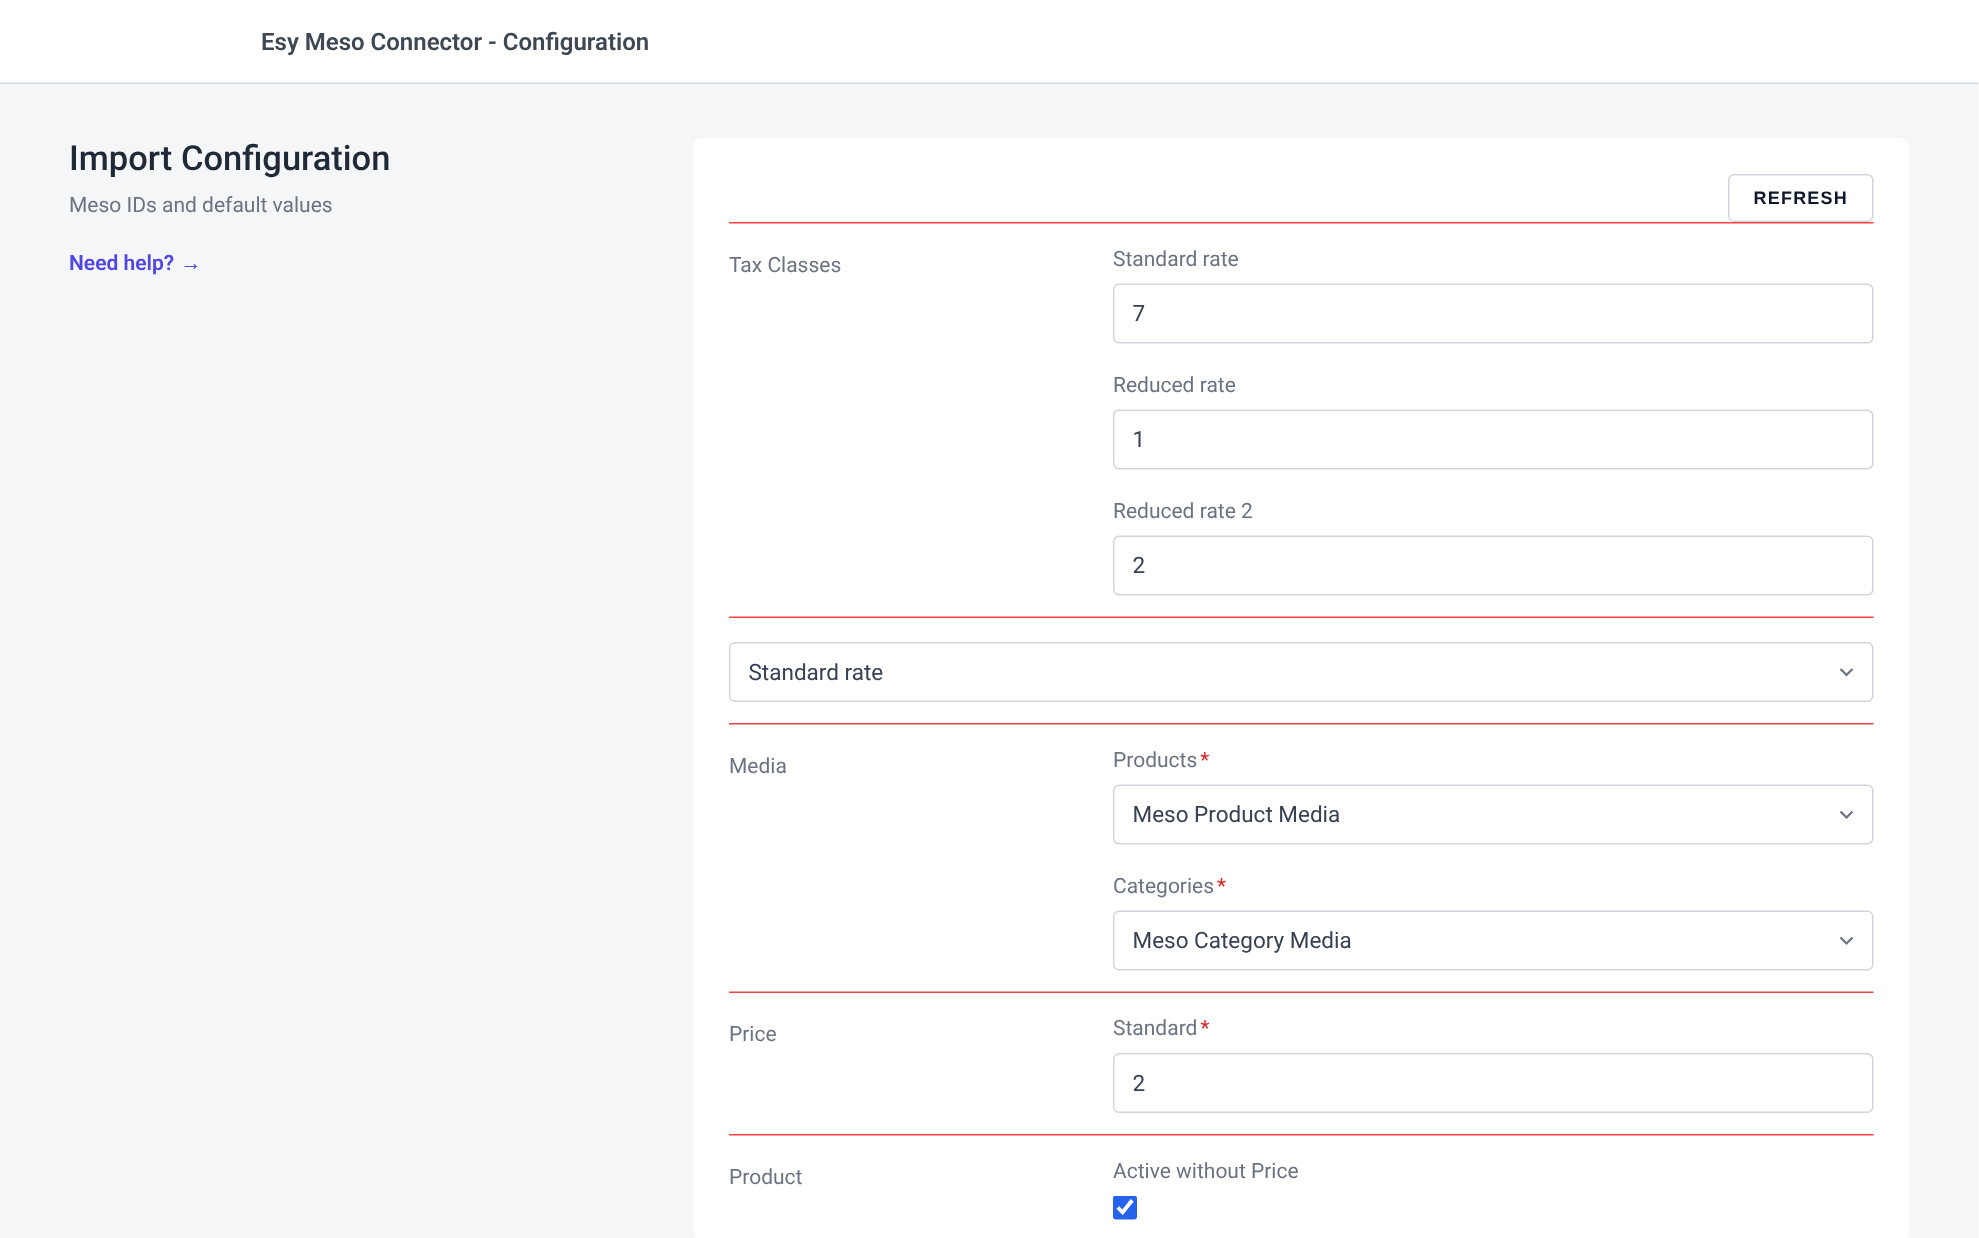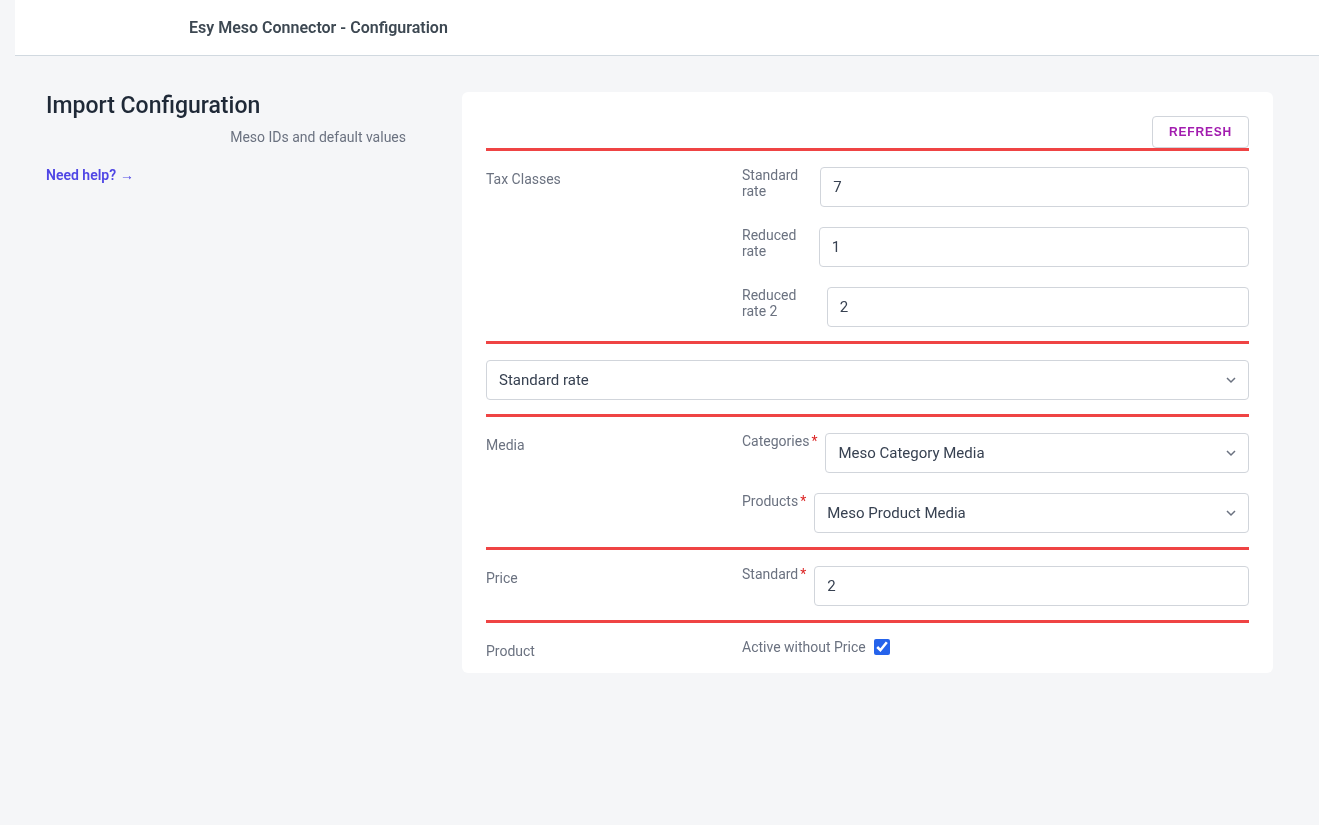--- a/index.html
+++ b/index.html
@@ -10,21 +10,20 @@
     body {
       font-family: -apple-system, BlinkMacSystemFont, "Segoe UI", Roboto, "Helvetica Neue", Arial, sans-serif;
       background: #f5f6f8;
       color: #3d4852;
       font-size: 14px;
     }
     .header {
       background: #ffffff;
       border-bottom: 1px solid #d1d9e0;
       padding: 18px 0 18px 174px;
-      margin-left: 15px;
     }
     .header-title {
       font-size: 16px;
       font-weight: 600;
       color: #3d4852;
     }
     .main {
       display: flex;
       padding: 36px 46px 36px 46px;
       gap: 56px;
@@ -37,21 +36,20 @@
     .sidebar-title {
       font-size: 23px;
       font-weight: 500;
       color: #1f2937;
       margin-bottom: 10px;
     }
     .sidebar-subtitle {
       font-size: 14px;
       color: #6b7280;
       margin-bottom: 22px;
-      text-align: right;
     }
     .help-link {
       font-size: 14px;
       color: #4f46e5;
       font-weight: 600;
       text-decoration: none;
       display: inline-flex;
       align-items: flex-end;
       gap: 4px;
     }
@@ -70,26 +68,26 @@
       margin-bottom: 0;
     }
     .refresh-button {
       background: #ffffff;
       border: 1px solid #d1d5db;
       border-radius: 4px;
       padding: 8px 16px;
       font-size: 12px;
       font-weight: 600;
       letter-spacing: 0.8px;
-      color: #a21caf;
+      color: #0f172a;
       cursor: pointer;
       text-transform: uppercase;
     }
     .section {
-      border-top: 3px solid #ef4444;
+      border-top: 1px solid #ef4444;
       display: flex;
       padding: 16px 0 14px 0;
       gap: 16px;
     }
     .section:first-of-type {
       margin-top: 16px;
     }
     .section-label-col {
       width: 240px;
       flex-shrink: 0;
@@ -100,21 +98,21 @@
       color: #6b7280;
     }
     .section-fields {
       flex: 1;
       display: flex;
       flex-direction: column;
       gap: 20px;
     }
     .field {
       display: flex;
-      flex-direction: row;
+      flex-direction: column;
       gap: 8px;
     }
     .field-label {
       font-size: 14px;
       color: #6b7280;
     }
     .field-label .required {
       color: #dc2626;
       margin-left: 2px;
     }
@@ -218,44 +216,44 @@
       </div>
     </div>
 
     <div class="section">
       <div class="section-label-col">
         <div class="section-label">Media</div>
       </div>
       <div class="section-fields">
         <div class="field">
           <div class="field-label">
+            <span>Products</span><span class="required">*</span>
+          </div>
+          <div class="select-wrapper">
+            <select class="select-input">
+              <option>Meso Product Media</option>
+            </select>
+            <svg class="select-chevron" viewBox="0 0 12 12" fill="none" stroke="currentColor" stroke-width="1.5">
+              <path d="M2 4 L6 8 L10 4"></path>
+            </svg>
+          </div>
+        </div>
+        <div class="field">
+          <div class="field-label">
             <span>Categories</span><span class="required">*</span>
           </div>
           <div class="select-wrapper">
             <select class="select-input">
               <option>Meso Category Media</option>
             </select>
             <svg class="select-chevron" viewBox="0 0 12 12" fill="none" stroke="currentColor" stroke-width="1.5">
               <path d="M2 4 L6 8 L10 4"></path>
             </svg>
           </div>
         </div>
-        <div class="field">
-          <div class="field-label">
-            <span>Products</span><span class="required">*</span>
-          </div>
-          <div class="select-wrapper">
-            <select class="select-input">
-              <option>Meso Product Media</option>
-            </select>
-            <svg class="select-chevron" viewBox="0 0 12 12" fill="none" stroke="currentColor" stroke-width="1.5">
-              <path d="M2 4 L6 8 L10 4"></path>
-            </svg>
-          </div>
-        </div>
       </div>
     </div>
 
     <div class="section">
       <div class="section-label-col">
         <div class="section-label">Price</div>
       </div>
       <div class="section-fields">
         <div class="field">
           <div class="field-label">

